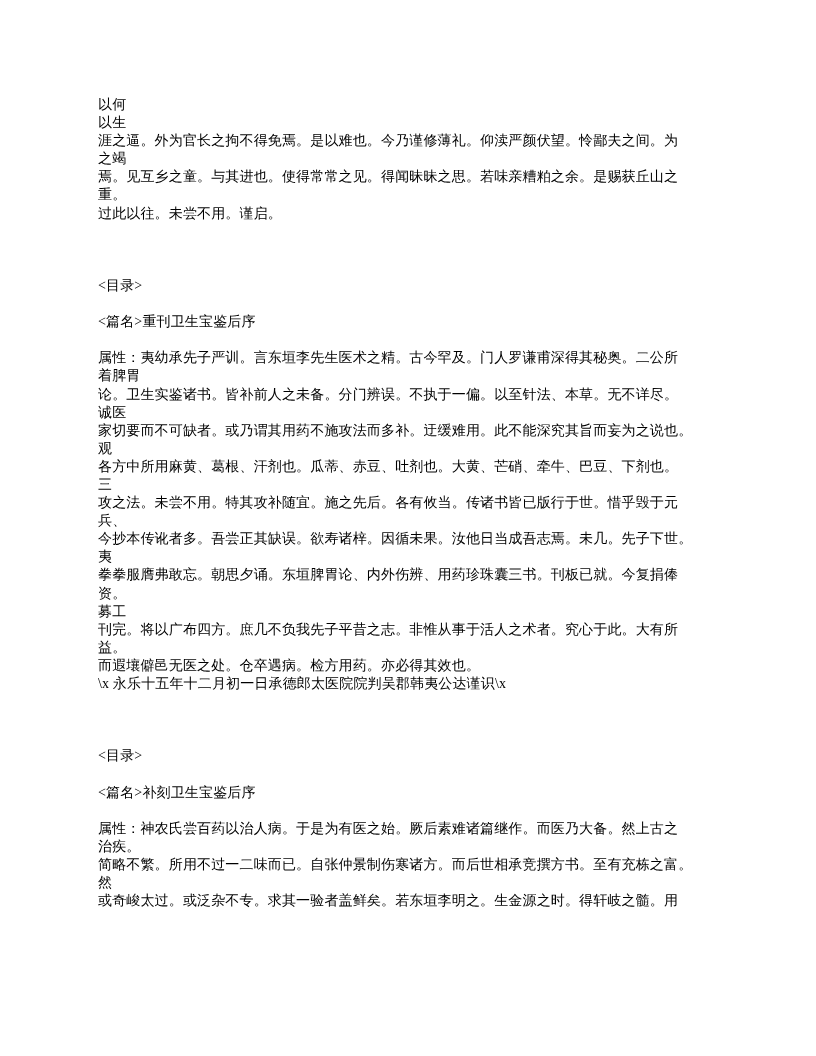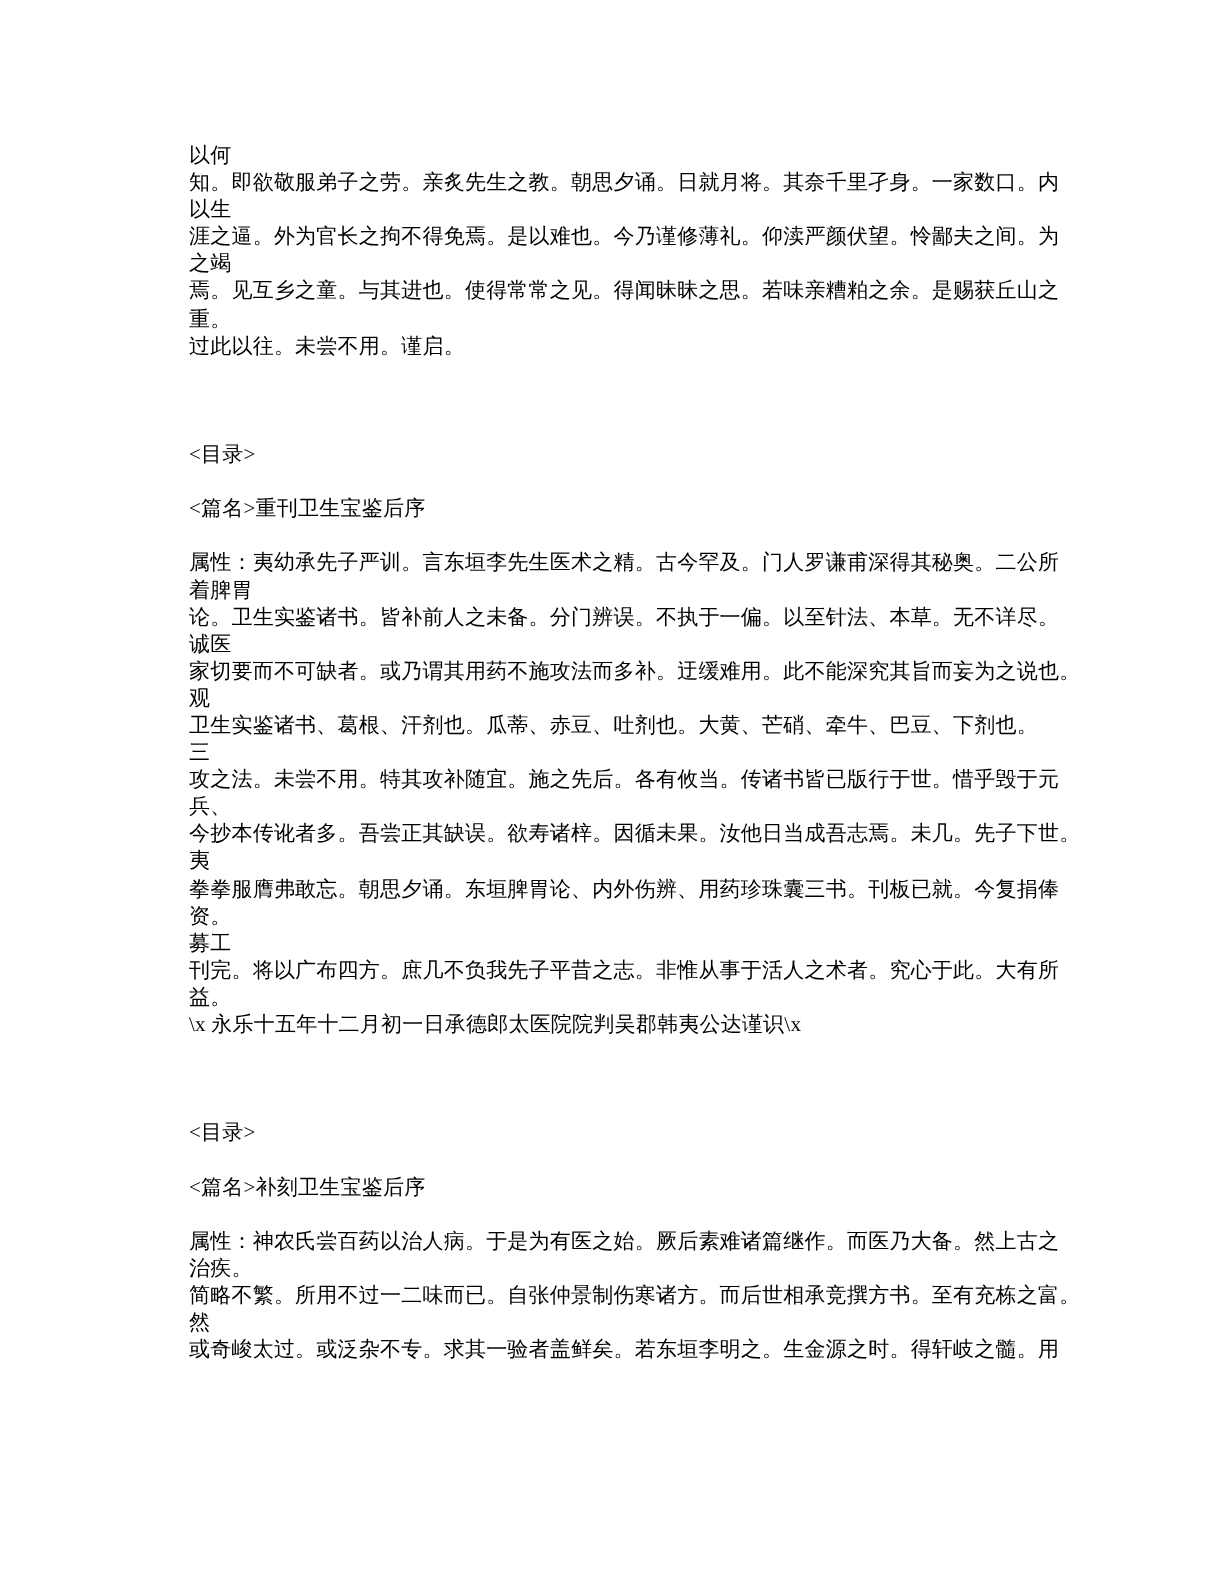--- a/index.html
+++ b/index.html
@@ -9,71 +9,71 @@
   }
   .page {
     position: relative;
     width: 816px;
     height: 1056px;
     background: #ffffff;
     overflow: hidden;
   }
   .doc-body {
     position: absolute;
-    left: 126px;
+    left: 98px;
     top: 96px;
     width: 600px;
   }
   .line {
     font-family: "Liberation Serif", "DejaVu Serif", serif;
     font-size: 14px;
     line-height: 18.1px;
     height: 18.1px;
     letter-spacing: 0.15px;
     white-space: pre;
     color: #000000;
   }
 </style>
 </head>
 <body>
 
 <div class="page">
   <div class="doc-body">
       <div class="line">以何</div>
-      <div class="line">知。即欲敬服弟子之劳。亲炙先生之教。朝思夕诵。日就月将。其奈千里孑身。一家数口。内</div>
       <div class="line">以生</div>
       <div class="line">涯之逼。外为官长之拘不得免焉。是以难也。今乃谨修薄礼。仰渎严颜伏望。怜鄙夫之间。为</div>
       <div class="line">之竭</div>
       <div class="line">焉。见互乡之童。与其进也。使得常常之见。得闻昧昧之思。若味亲糟粕之余。是赐获丘山之</div>
       <div class="line">重。</div>
       <div class="line">过此以往。未尝不用。谨启。</div>
       <div class="line"></div>
       <div class="line"></div>
       <div class="line"></div>
       <div class="line">&lt;目录&gt;</div>
       <div class="line"></div>
       <div class="line">&lt;篇名&gt;重刊卫生宝鉴后序</div>
       <div class="line"></div>
       <div class="line">属性：夷幼承先子严训。言东垣李先生医术之精。古今罕及。门人罗谦甫深得其秘奥。二公所</div>
       <div class="line">着脾胃</div>
       <div class="line">论。卫生实鉴诸书。皆补前人之未备。分门辨误。不执于一偏。以至针法、本草。无不详尽。</div>
       <div class="line">诚医</div>
       <div class="line">家切要而不可缺者。或乃谓其用药不施攻法而多补。迂缓难用。此不能深究其旨而妄为之说也。</div>
       <div class="line">观</div>
-      <div class="line">卫生实鉴诸书、葛根、汗剂也。瓜蒂、赤豆、吐剂也。大黄、芒硝、牵牛、巴豆、下剂也。</div>
+      <div class="line">各方中所用麻黄、葛根、汗剂也。瓜蒂、赤豆、吐剂也。大黄、芒硝、牵牛、巴豆、下剂也。</div>
       <div class="line">三</div>
       <div class="line">攻之法。未尝不用。特其攻补随宜。施之先后。各有攸当。传诸书皆已版行于世。惜乎毁于元</div>
       <div class="line">兵、</div>
       <div class="line">今抄本传讹者多。吾尝正其缺误。欲寿诸梓。因循未果。汝他日当成吾志焉。未几。先子下世。</div>
       <div class="line">夷</div>
       <div class="line">拳拳服膺弗敢忘。朝思夕诵。东垣脾胃论、内外伤辨、用药珍珠囊三书。刊板已就。今复捐俸</div>
       <div class="line">资。</div>
       <div class="line">募工</div>
       <div class="line">刊完。将以广布四方。庶几不负我先子平昔之志。非惟从事于活人之术者。究心于此。大有所</div>
       <div class="line">益。</div>
+      <div class="line">而遐壤僻邑无医之处。仓卒遇病。检方用药。亦必得其效也。</div>
       <div class="line">\x 永乐十五年十二月初一日承德郎太医院院判吴郡韩夷公达谨识\x</div>
       <div class="line"></div>
       <div class="line"></div>
       <div class="line"></div>
       <div class="line">&lt;目录&gt;</div>
       <div class="line"></div>
       <div class="line">&lt;篇名&gt;补刻卫生宝鉴后序</div>
       <div class="line"></div>
       <div class="line">属性：神农氏尝百药以治人病。于是为有医之始。厥后素难诸篇继作。而医乃大备。然上古之</div>
       <div class="line">治疾。</div>

